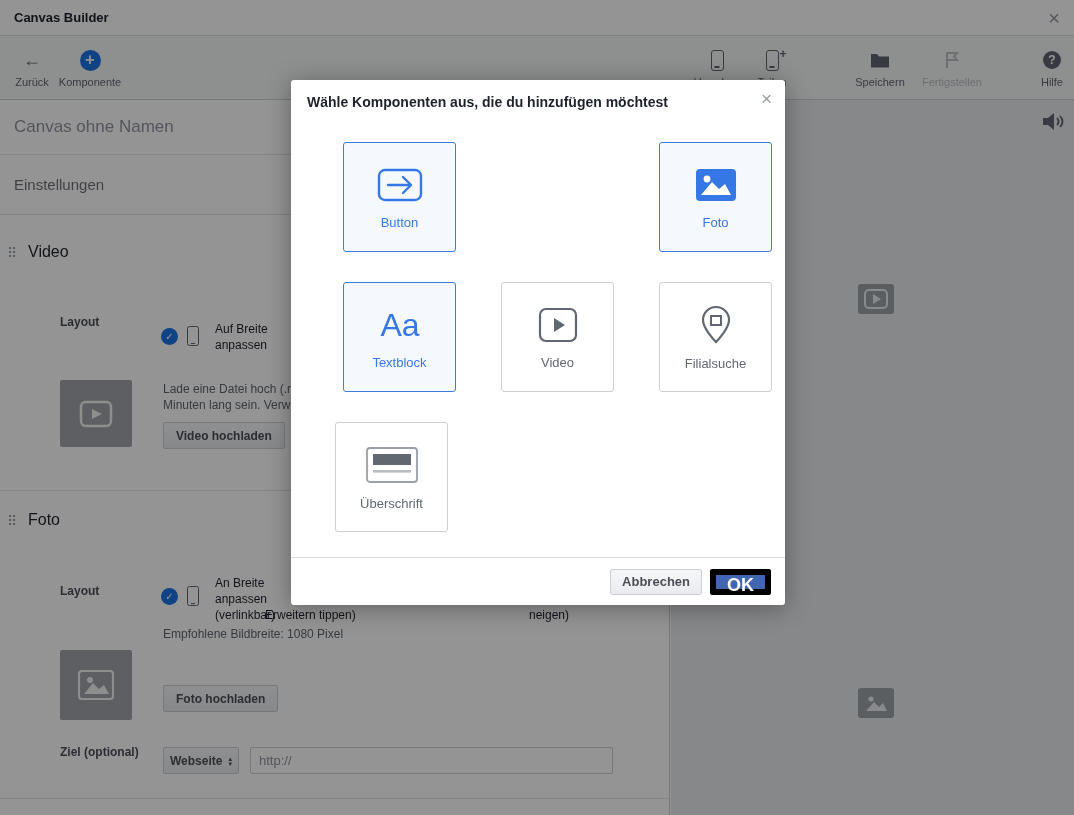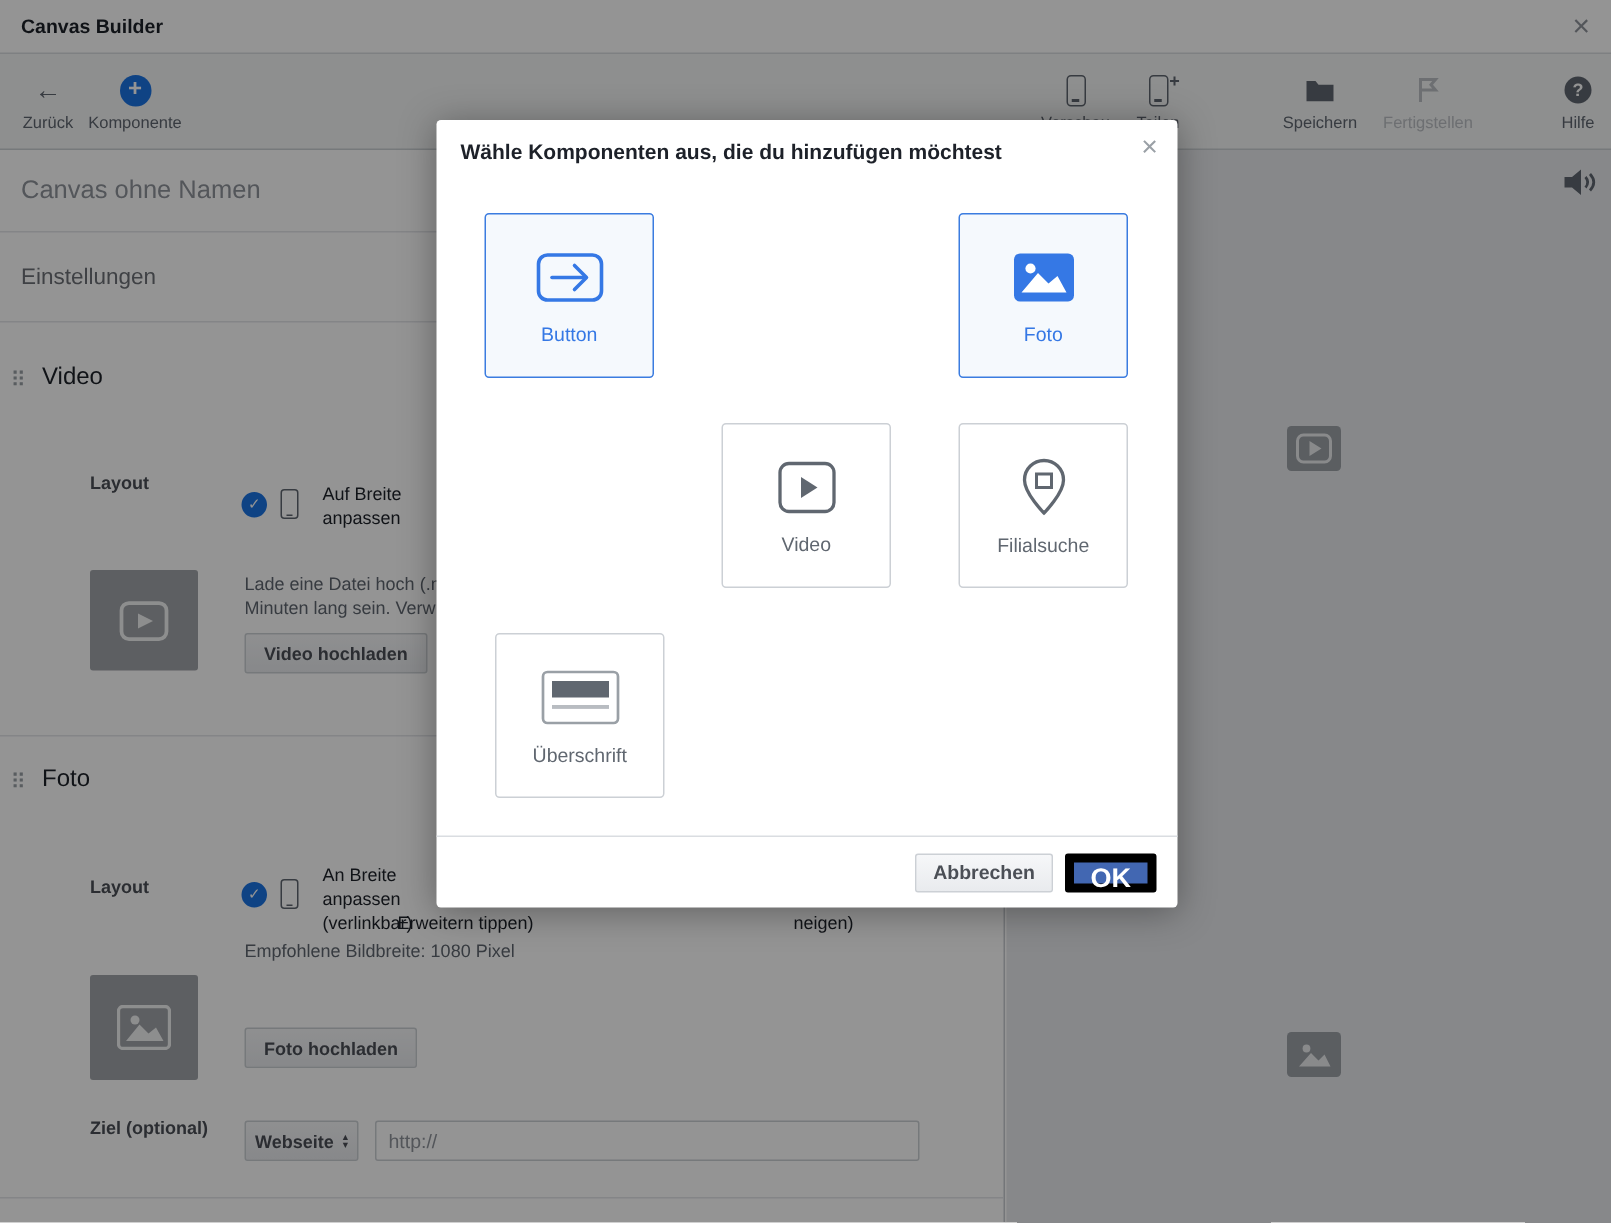--- a/index.html
+++ b/index.html
@@ -74,21 +74,21 @@
   
   .backdrop { position:absolute; inset:0; background:rgba(0,0,0,0.42); z-index:40; }
   .modal { position:absolute; left:291px; top:80px; width:494px; height:525px; background:#fff;
     border-radius:3px; box-shadow:0 3px 24px rgba(0,0,0,0.35); z-index:50; }
   .modal-header { position:relative; padding:13px 36px 0 16px; }
   .modal-title { font-size:14px; font-weight:bold; color:#1d2129; }
   .modal-close { position:absolute; right:13px; top:10px; color:#9aa0a6; font-size:19px;
     line-height:18px; cursor:pointer; }
   .card { position:absolute; width:113px; height:110px; border:1px solid #ccd0d5; border-radius:3px;
     background:#fff; display:flex; flex-direction:column; align-items:center; justify-content:center;
-    cursor:pointer; }
+    cursor:pointer;margin-left:20px; }
   .card.selected { border-color:#3b7ce0; background:#f5f9fd; }
   .card-label { margin-top:10px; font-size:13px; color:#606770; }
   .card.selected .card-label { color:#3578e5; }
   .modal-footer { position:absolute; left:0; right:0; top:477px; height:48px;
     border-top:1px solid #dadde1; display:flex; align-items:center; justify-content:flex-end;
     padding:0 14px; gap:8px; }
   .btn-cancel { height:26px; padding:0 11px; font-size:13px; font-weight:bold; color:#4b4f56;
     background:linear-gradient(#f6f7f9,#e9ebee); border:1px solid #ccd0d5; border-radius:2px;
     font-family:inherit; cursor:pointer; }
   .btn-ok { height:26px; padding:0 11px; font-size:18px; font-weight:bold; color:#fff;
@@ -260,36 +260,42 @@
     </div>
     <div class="card selected" style="left:348px; top:62px">
       <svg width="48" height="40" viewBox="0 0 48 40">
         <rect x="4" y="4" width="40" height="32" rx="4" fill="#3578e5"></rect>
         <circle cx="15" cy="14" r="3.4" fill="#fff"></circle>
         <polygon points="9,30 20,17 27,24 33,19 39,30" fill="#fff"></polygon>
       </svg>
       <div class="card-label">Foto</div>
     </div>
 
+    <div class="card selected" style="left:32px; top:202px">
+      <svg width="52" height="40" viewBox="0 0 52 40">
+        <text x="26" y="31" text-anchor="middle" font-size="32" fill="#3578e5" font-family="Liberation Sans, sans-serif">Aa</text>
+      </svg>
+      <div class="card-label">Textblock</div>
+    </div>
     <div class="card" style="left:190px; top:202px">
       <svg width="48" height="40" viewBox="0 0 48 40">
         <rect x="6" y="4" width="36" height="32" rx="6" fill="none" stroke="#606770" stroke-width="2.2"></rect>
         <polygon points="20,13 31,20 20,27" fill="#606770"></polygon>
       </svg>
       <div class="card-label">Video</div>
     </div>
     <div class="card" style="left:348px; top:202px">
       <svg width="48" height="42" viewBox="0 0 48 42">
         <path d="M24,3 C17,3 11,8.5 11,16 C11,25 24,38 24,38 C24,38 37,25 37,16 C37,8.5 31,3 24,3 Z" fill="none" stroke="#606770" stroke-width="2.2"></path>
         <rect x="19" y="12" width="10" height="9" fill="none" stroke="#606770" stroke-width="2"></rect>
       </svg>
       <div class="card-label">Filialsuche</div>
     </div>
 
-    <div class="card" style="left:39px; top:342px">
+    <div class="card" style="left:24px; top:342px">
       <svg width="54" height="42" viewBox="0 0 54 42">
         <rect x="2" y="4" width="50" height="34" rx="3" fill="none" stroke="#9aa0a6" stroke-width="1.8"></rect>
         <rect x="8" y="10" width="38" height="11" fill="#606770"></rect>
         <rect x="8" y="26" width="38" height="2.6" fill="#b8bcc1"></rect>
       </svg>
       <div class="card-label">Überschrift</div>
     </div>
 
     <div class="modal-footer">
       <button class="btn-cancel">Abbrechen</button>

